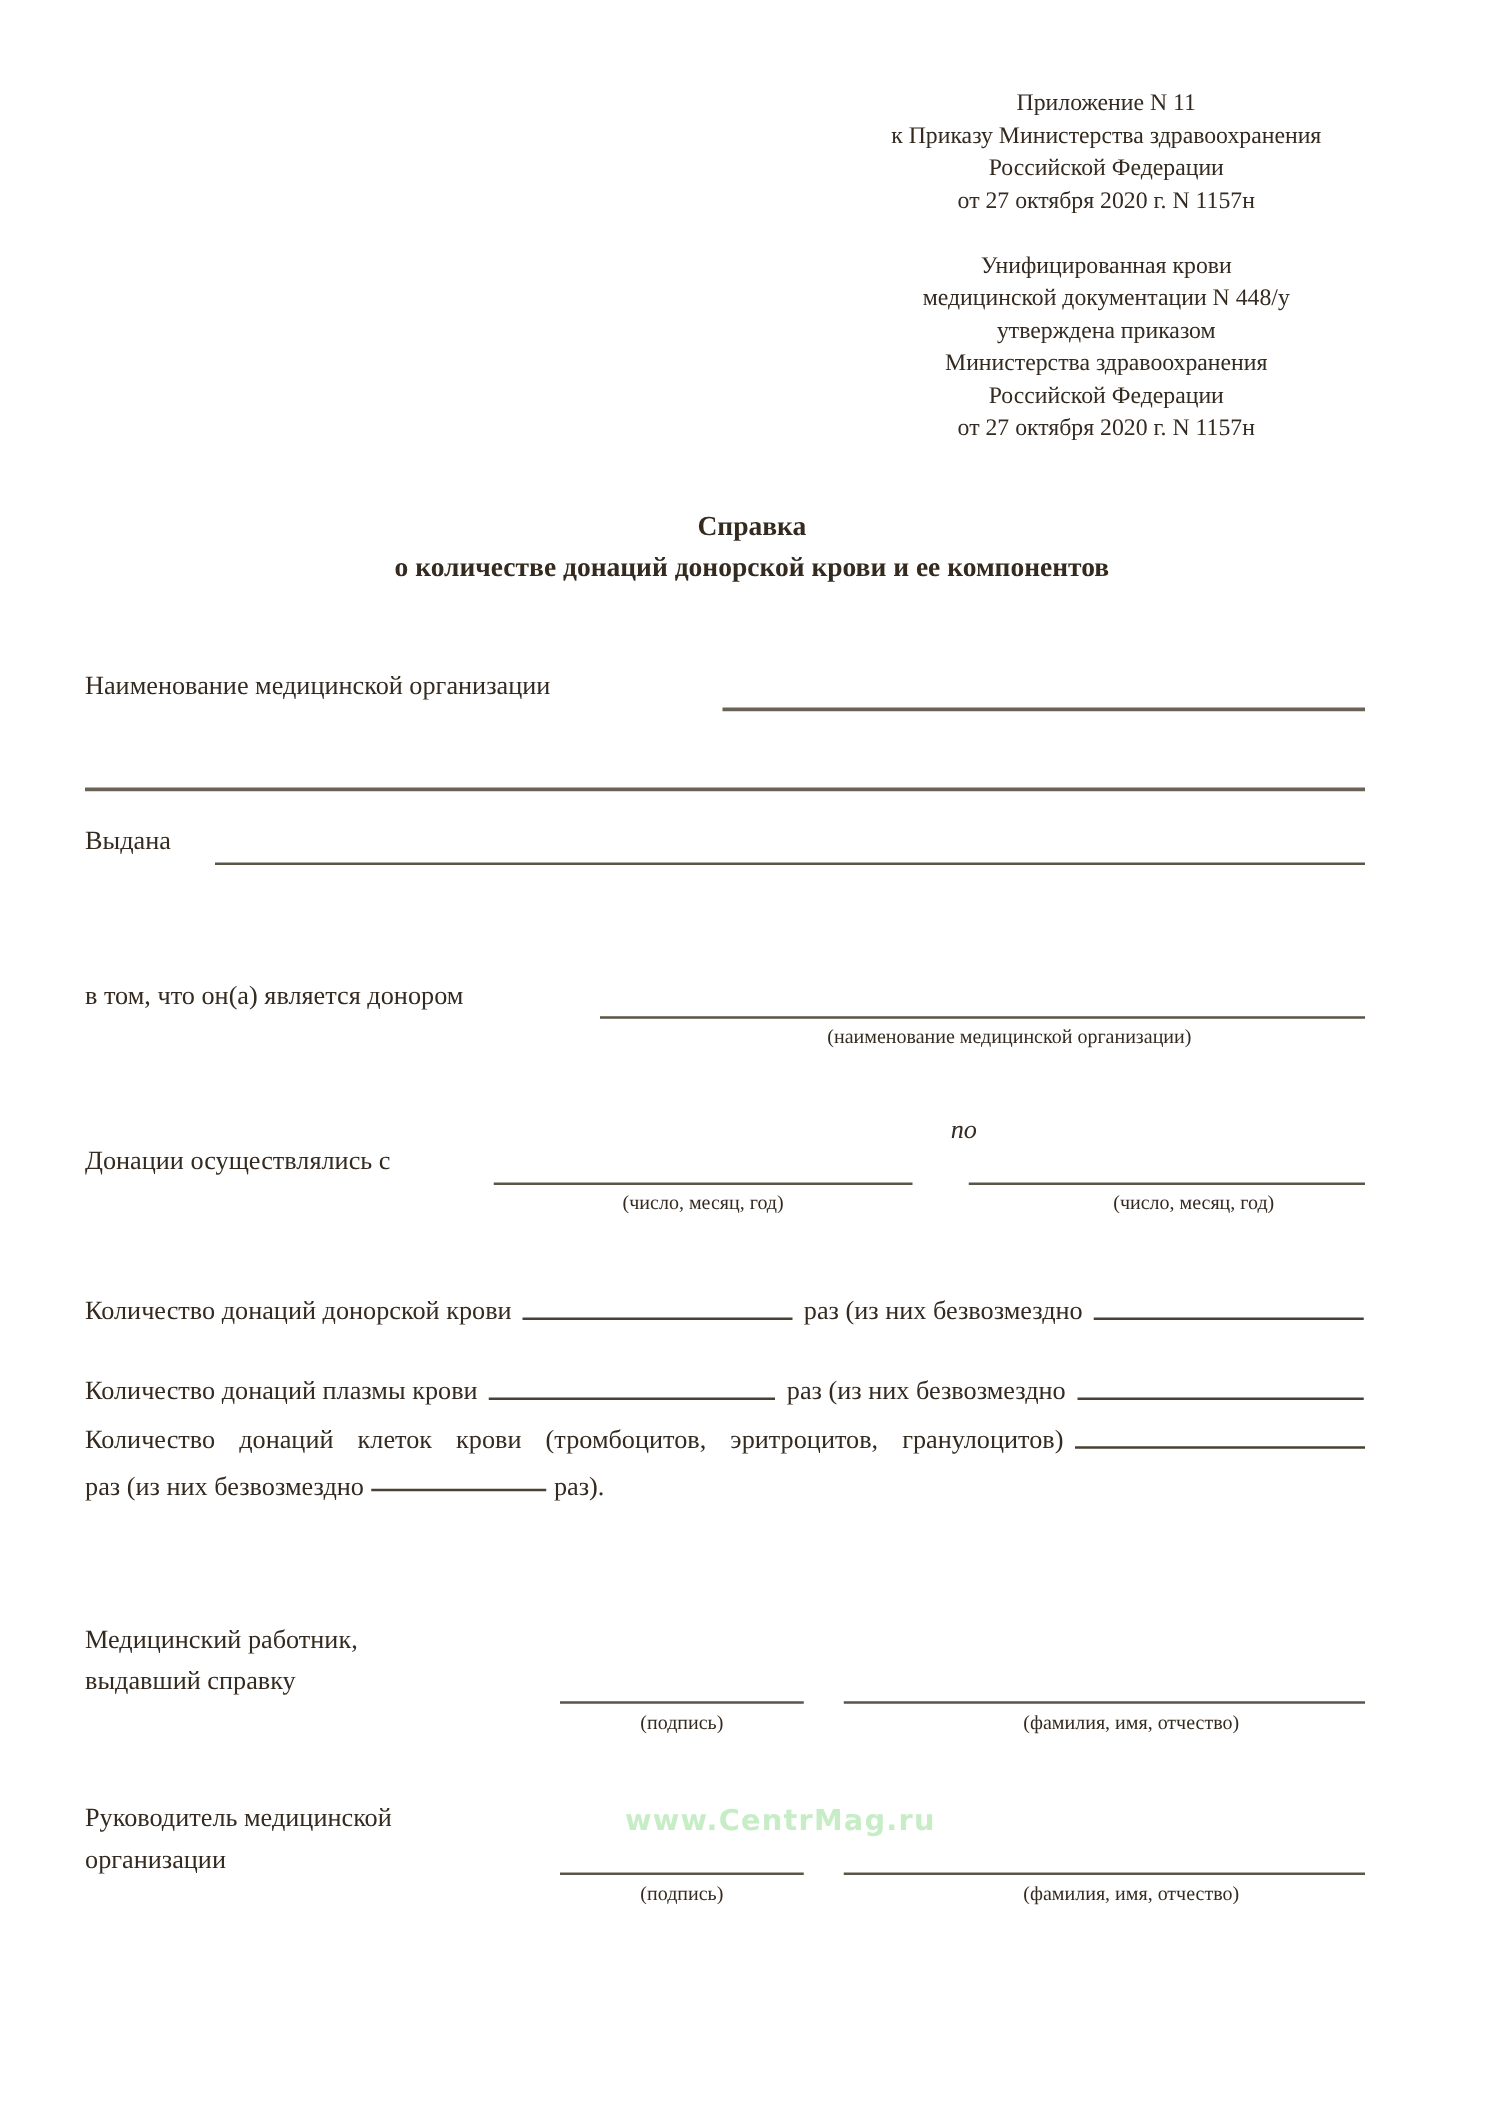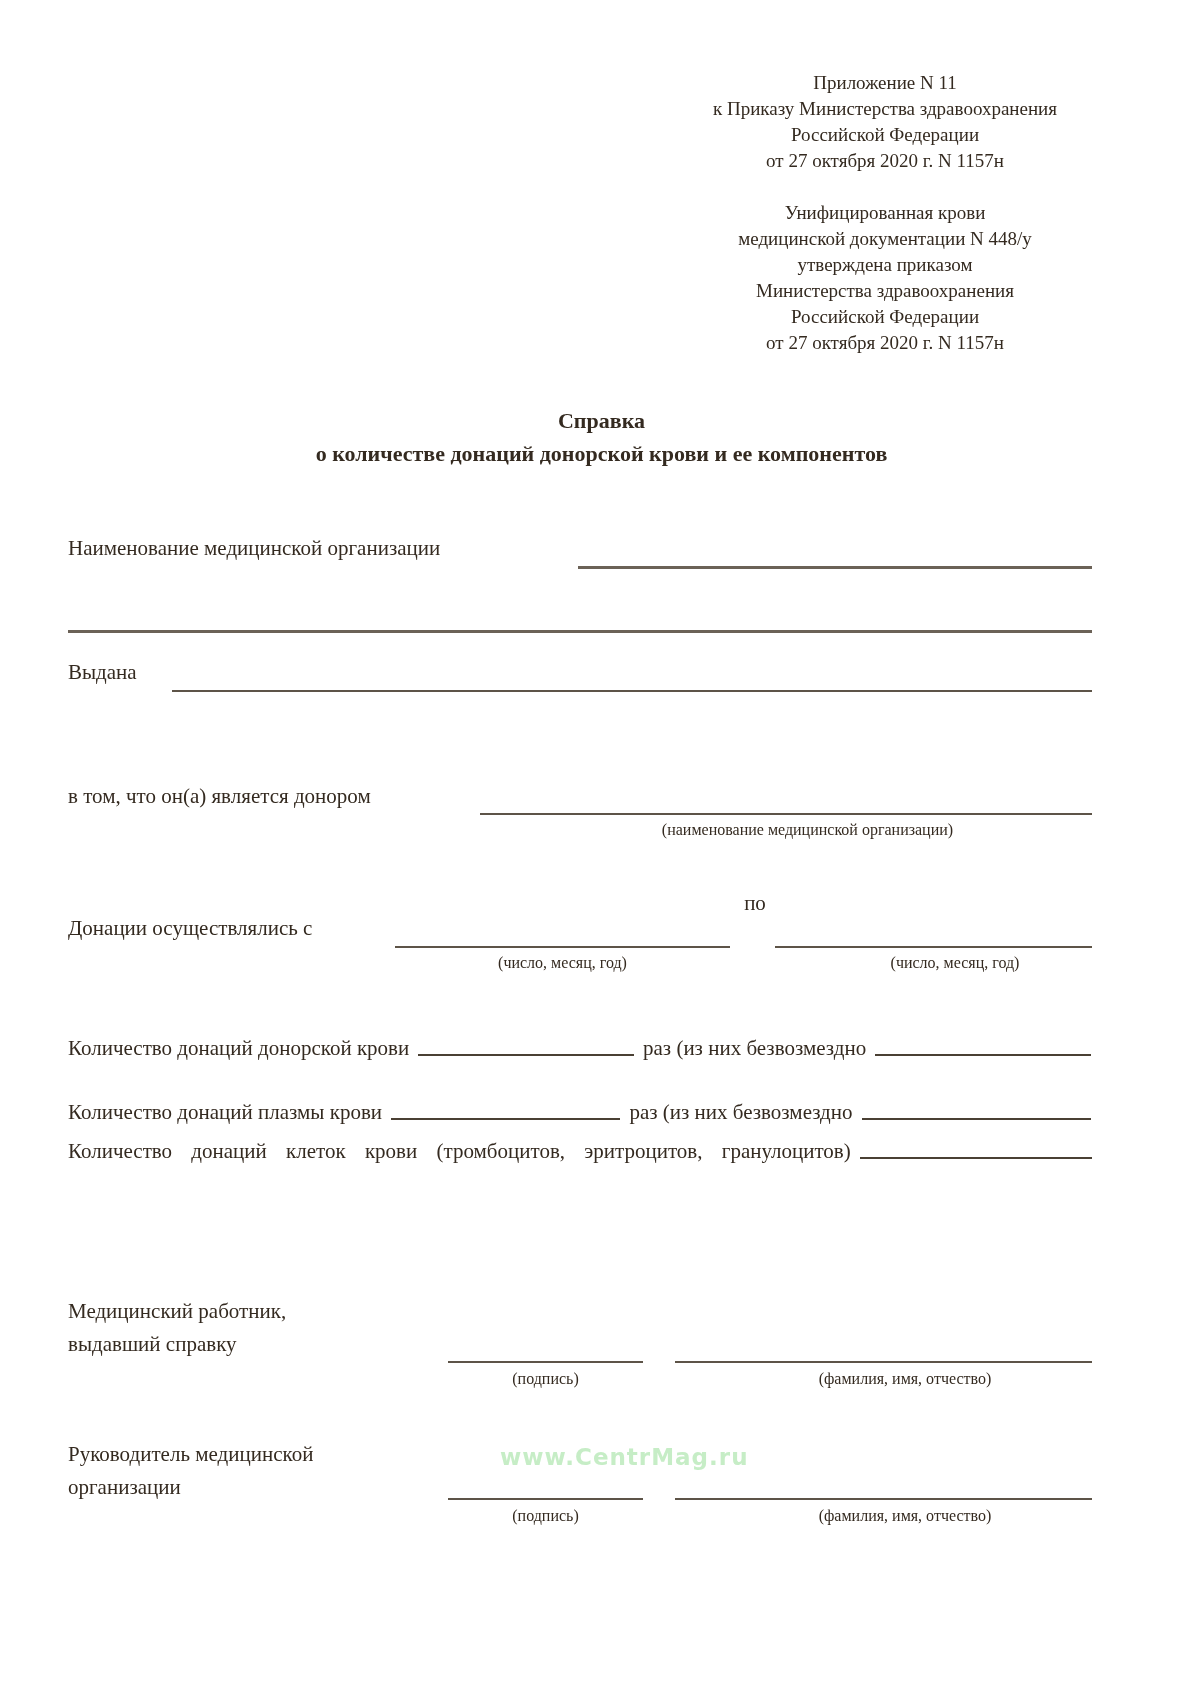--- a/index.html
+++ b/index.html
@@ -84,21 +84,21 @@
   <div class="abs rule-heavy" style="left:578px;top:566px;width:557px;"></div>
   <div class="abs rule-heavy" style="left:68px;top:630px;width:1067px;"></div>
 
   <div class="abs lbl" style="left:68px;top:660px;">Выдана</div>
   <div class="abs rule" style="left:172px;top:690px;width:963px;"></div>
 
   <div class="abs lbl" style="left:68px;top:784px;text-align:right;">в том, что он(а) является донором</div>
   <div class="abs rule" style="left:480px;top:813px;width:655px;"></div>
   <div class="abs cap" style="left:480px;top:821px;width:655px;">(наименование медицинской организации)</div>
 
-  <div class="abs lbl" style="left:728px;top:891px;width:54px;text-align:center;">по</div>
+  <div class="abs lbl" style="left:744px;top:891px;width:54px;text-align:center;font-style:italic;">по</div>
   <div class="abs lbl" style="left:68px;top:916px;">Донации осуществлялись с</div>
   <div class="abs rule" style="left:395px;top:946px;width:335px;"></div>
   <div class="abs rule" style="left:775px;top:946px;width:360px;"></div>
   <div class="abs cap" style="left:395px;top:954px;width:335px;">(число, месяц, год)</div>
   <div class="abs cap" style="left:775px;top:954px;width:360px;">(число, месяц, год)</div>
 
   <div class="abs count-row" style="top:1036px;">
     <span>Количество донаций донорской крови</span>
     <span class="blank"></span>
     <span>раз (из них безвозмездно</span>
@@ -111,20 +111,23 @@
     <span class="blank"></span>
     <span>раз (из них безвозмездно</span>
     <span class="blank"></span>
     <span>раз)</span>
   </div>
 
   <div class="abs count-row" style="top:1139px;">
     <span class="stretch">Количество донаций клеток крови (тромбоцитов, эритроцитов, гранулоцитов)</span>
     <span class="blank"></span>
   </div>
+  <div class="abs lbl" style="left:68px;top:1177px;">
+    <span>раз (из них безвозмездно</span><span class="inline-blank"></span><span>раз).</span>
+  </div>
 
   <div class="abs lbl" style="left:68px;top:1295px;line-height:33px;">
     <div>Медицинский работник,</div>
     <div>выдавший справку</div>
   </div>
   <div class="abs rule" style="left:448px;top:1361px;width:195px;"></div>
   <div class="abs rule" style="left:675px;top:1361px;width:460px;"></div>
   <div class="abs cap" style="left:448px;top:1370px;width:195px;">(подпись)</div>
   <div class="abs cap" style="left:675px;top:1370px;width:460px;">(фамилия, имя, отчество)</div>
 

